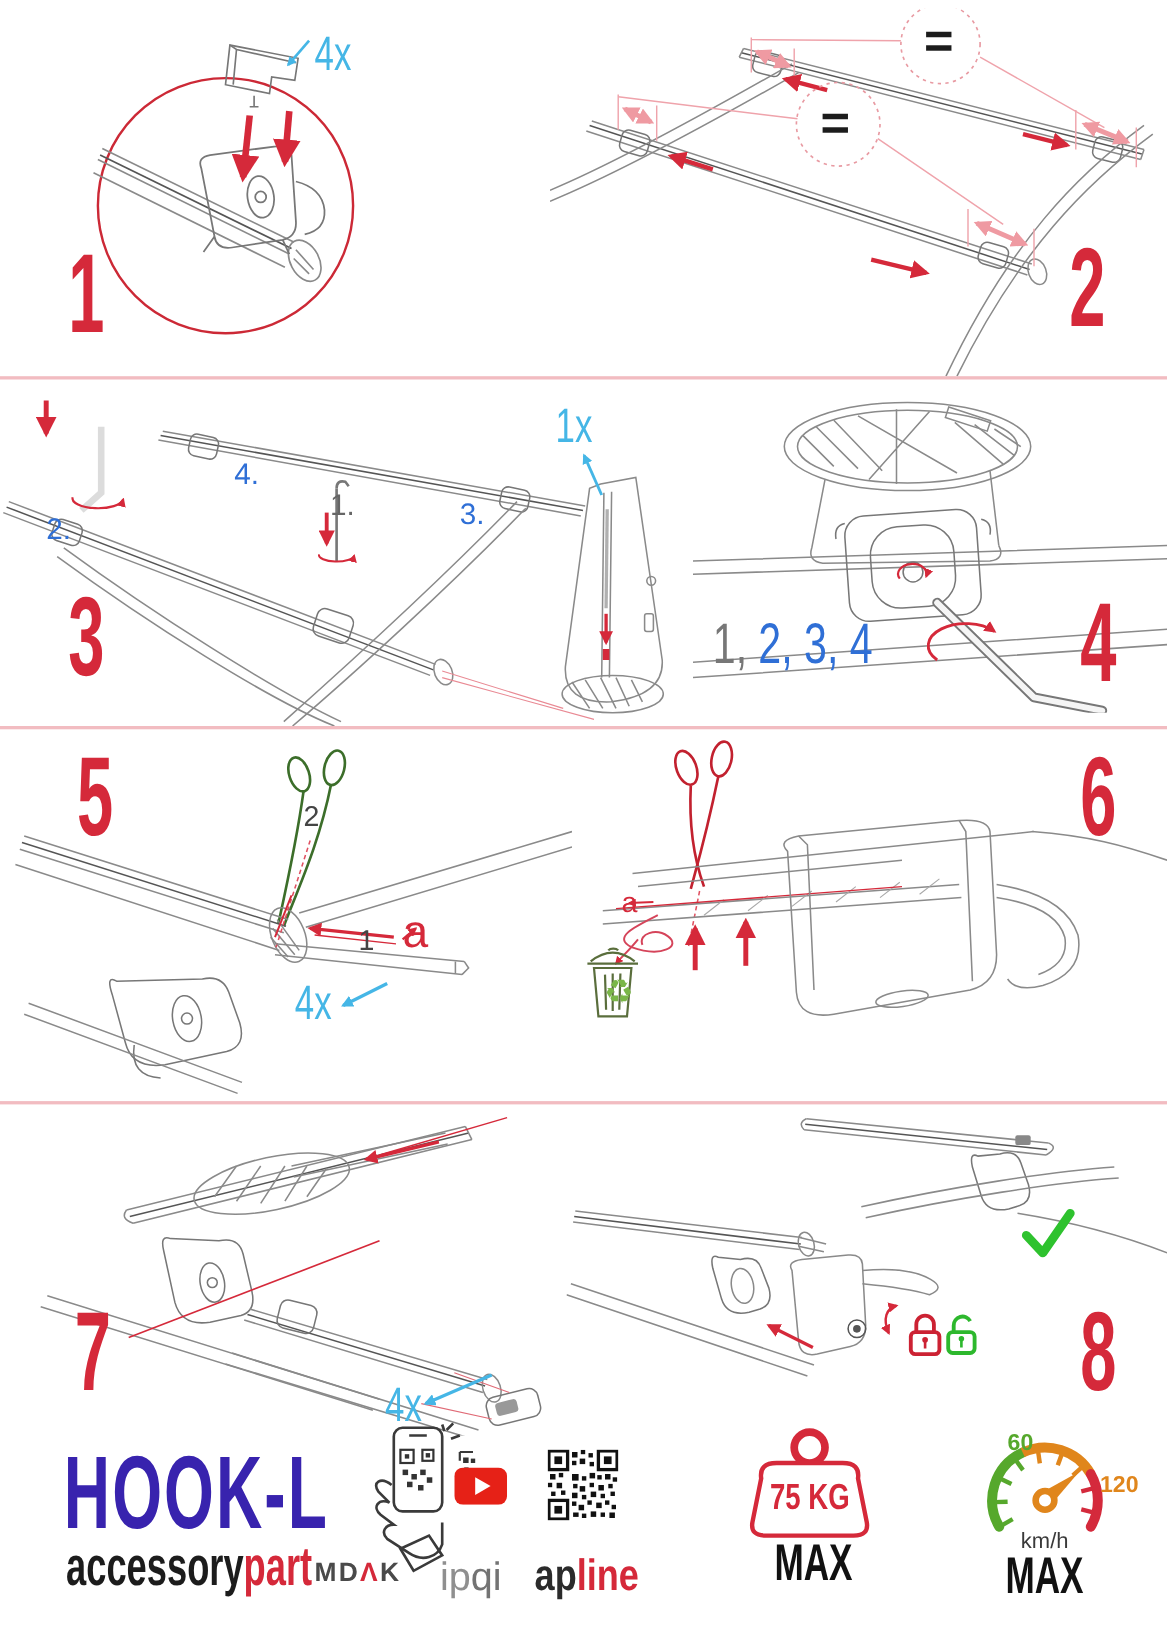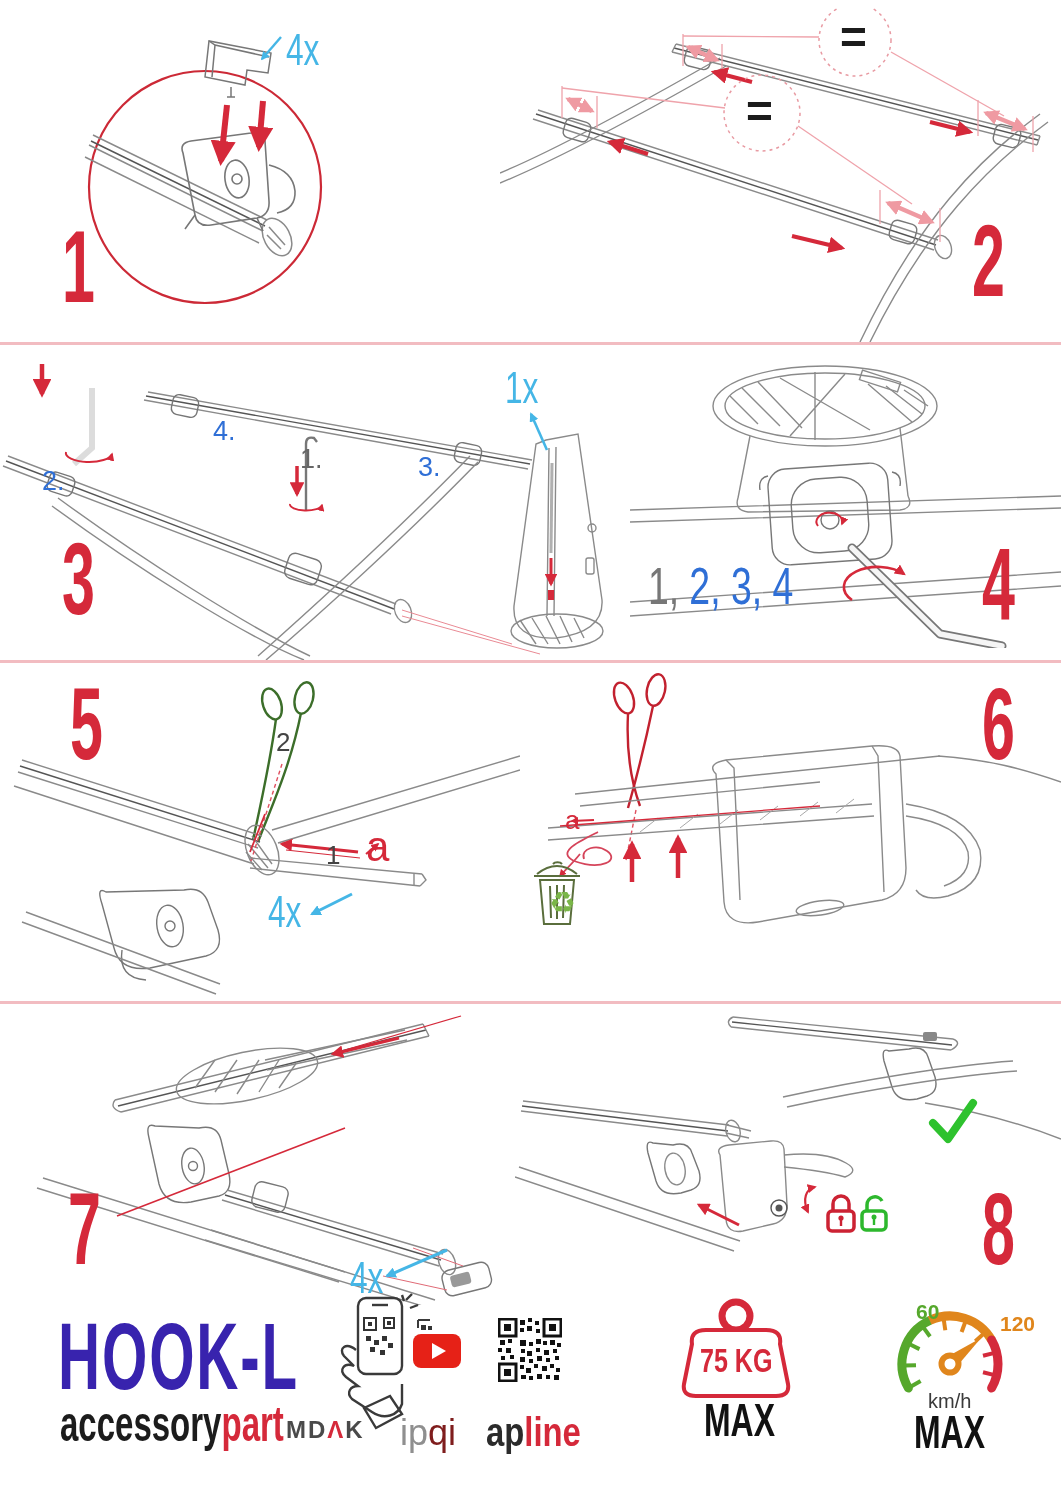--- a/index.html
+++ b/index.html
@@ -24,21 +24,21 @@
        transform-origin:left top;white-space:nowrap;line-height:0.9;}
   .seq .done{color:#777;} .seq .todo{color:#2f6fd6;}
   .hookl{font-size:94px;font-weight:700;color:#3823ae;line-height:0.82;
          transform:scaleX(0.62);transform-origin:left top;letter-spacing:3px;white-space:nowrap;}
   .brand{font-size:50px;font-weight:700;color:#1c1c1c;line-height:0.9;
          transform:scaleX(0.66);transform-origin:left top;white-space:nowrap;}
   .brand .red{color:#d5293a;}
   .mdak{font-size:24px;font-weight:700;color:#4a4a4a;letter-spacing:2px;white-space:nowrap;}
   .mdak .lam{color:#d5293a;}
   .ipqi{font-size:36px;font-weight:400;color:#8f8f8f;white-space:nowrap;}
-  .ipqi .red{color:#7f1d1d;margin-top:36px;}
+  .ipqi .red{color:#737373;margin-top:36px;}
   .apline{font-size:40px;font-weight:700;color:#2b2b2b;transform:scaleX(0.82);
           transform-origin:left top;white-space:nowrap;}
   .apline .red{color:#d5293a;}
   .wval{font-size:33px;font-weight:700;color:#d5293a;transform:scaleX(0.76);
         transform-origin:left top;white-space:nowrap;}
   .bigmax{font-size:47px;font-weight:700;color:#111;transform:scaleX(0.68);
           transform-origin:left top;line-height:0.85;}
   .sp60{font-size:21px;font-weight:700;color:#56a82c;text-align:right;}
   .sp120{font-size:21px;font-weight:700;color:#e0861c;}
   .spunit{font-size:20px;color:#3a3a3a;}
@@ -528,18 +528,18 @@
         <line x1="80.7" y1="26.8" x2="76.6" y2="38" stroke="#e0861c"></line>
         <line x1="99.2" y1="39.2" x2="90.3" y2="47.2" stroke="#e0861c"></line>
         <line x1="109.6" y1="58.9" x2="98" y2="61.8" stroke="#d42a3c"></line>
         <line x1="109.6" y1="81.1" x2="98" y2="78.2" stroke="#d42a3c"></line>
       </g>
       <polygon points="96,44 60,64 68,77" fill="#e0861c"></polygon>
       <circle cx="65" cy="70" r="8.5" fill="#ffffff" stroke="#e0861c" stroke-width="6"></circle>
     </g>
   </svg>
   <span class="abs sp60" style="left:916px;top:8px">60</span>
-  <span class="abs sp120" style="left:1000px;top:20px">120</span>
+  <span class="abs sp120" style="left:1000px;top:46px">120</span>
   <span class="abs spunit" style="left:928px;top:98px">km/h</span>
   <span class="abs bigmax" style="left:914px;top:120px">MAX</span>
 </div>
 
 </div>
 
 </body></html>

